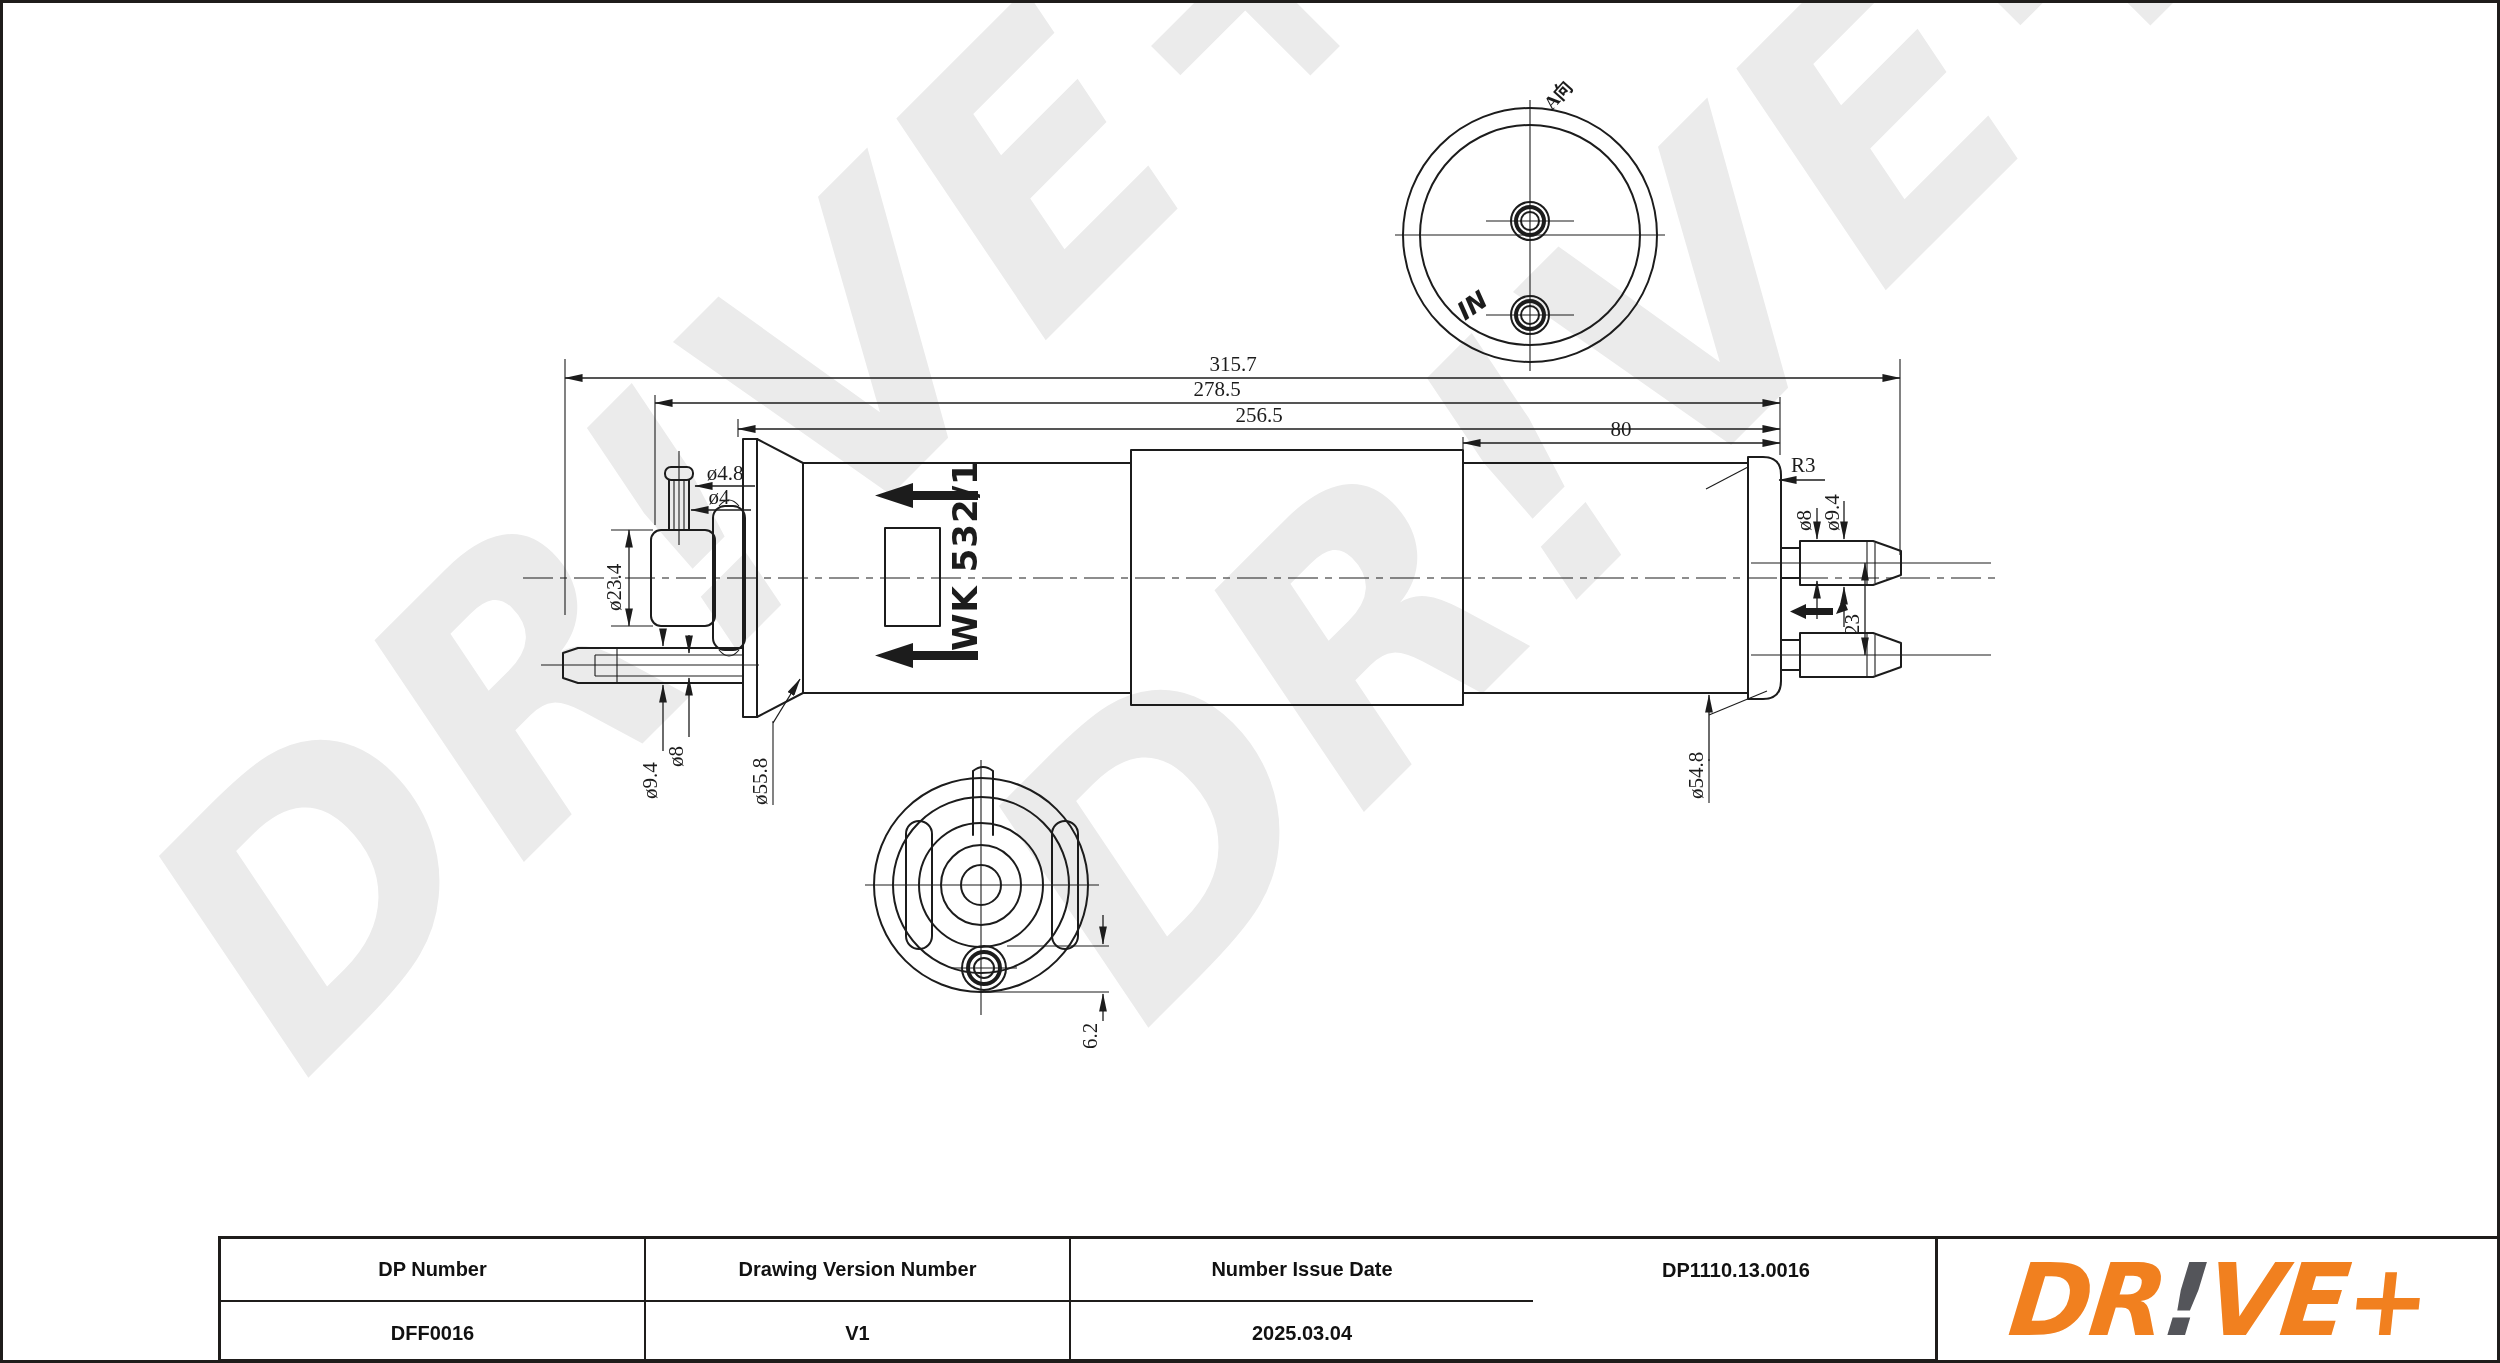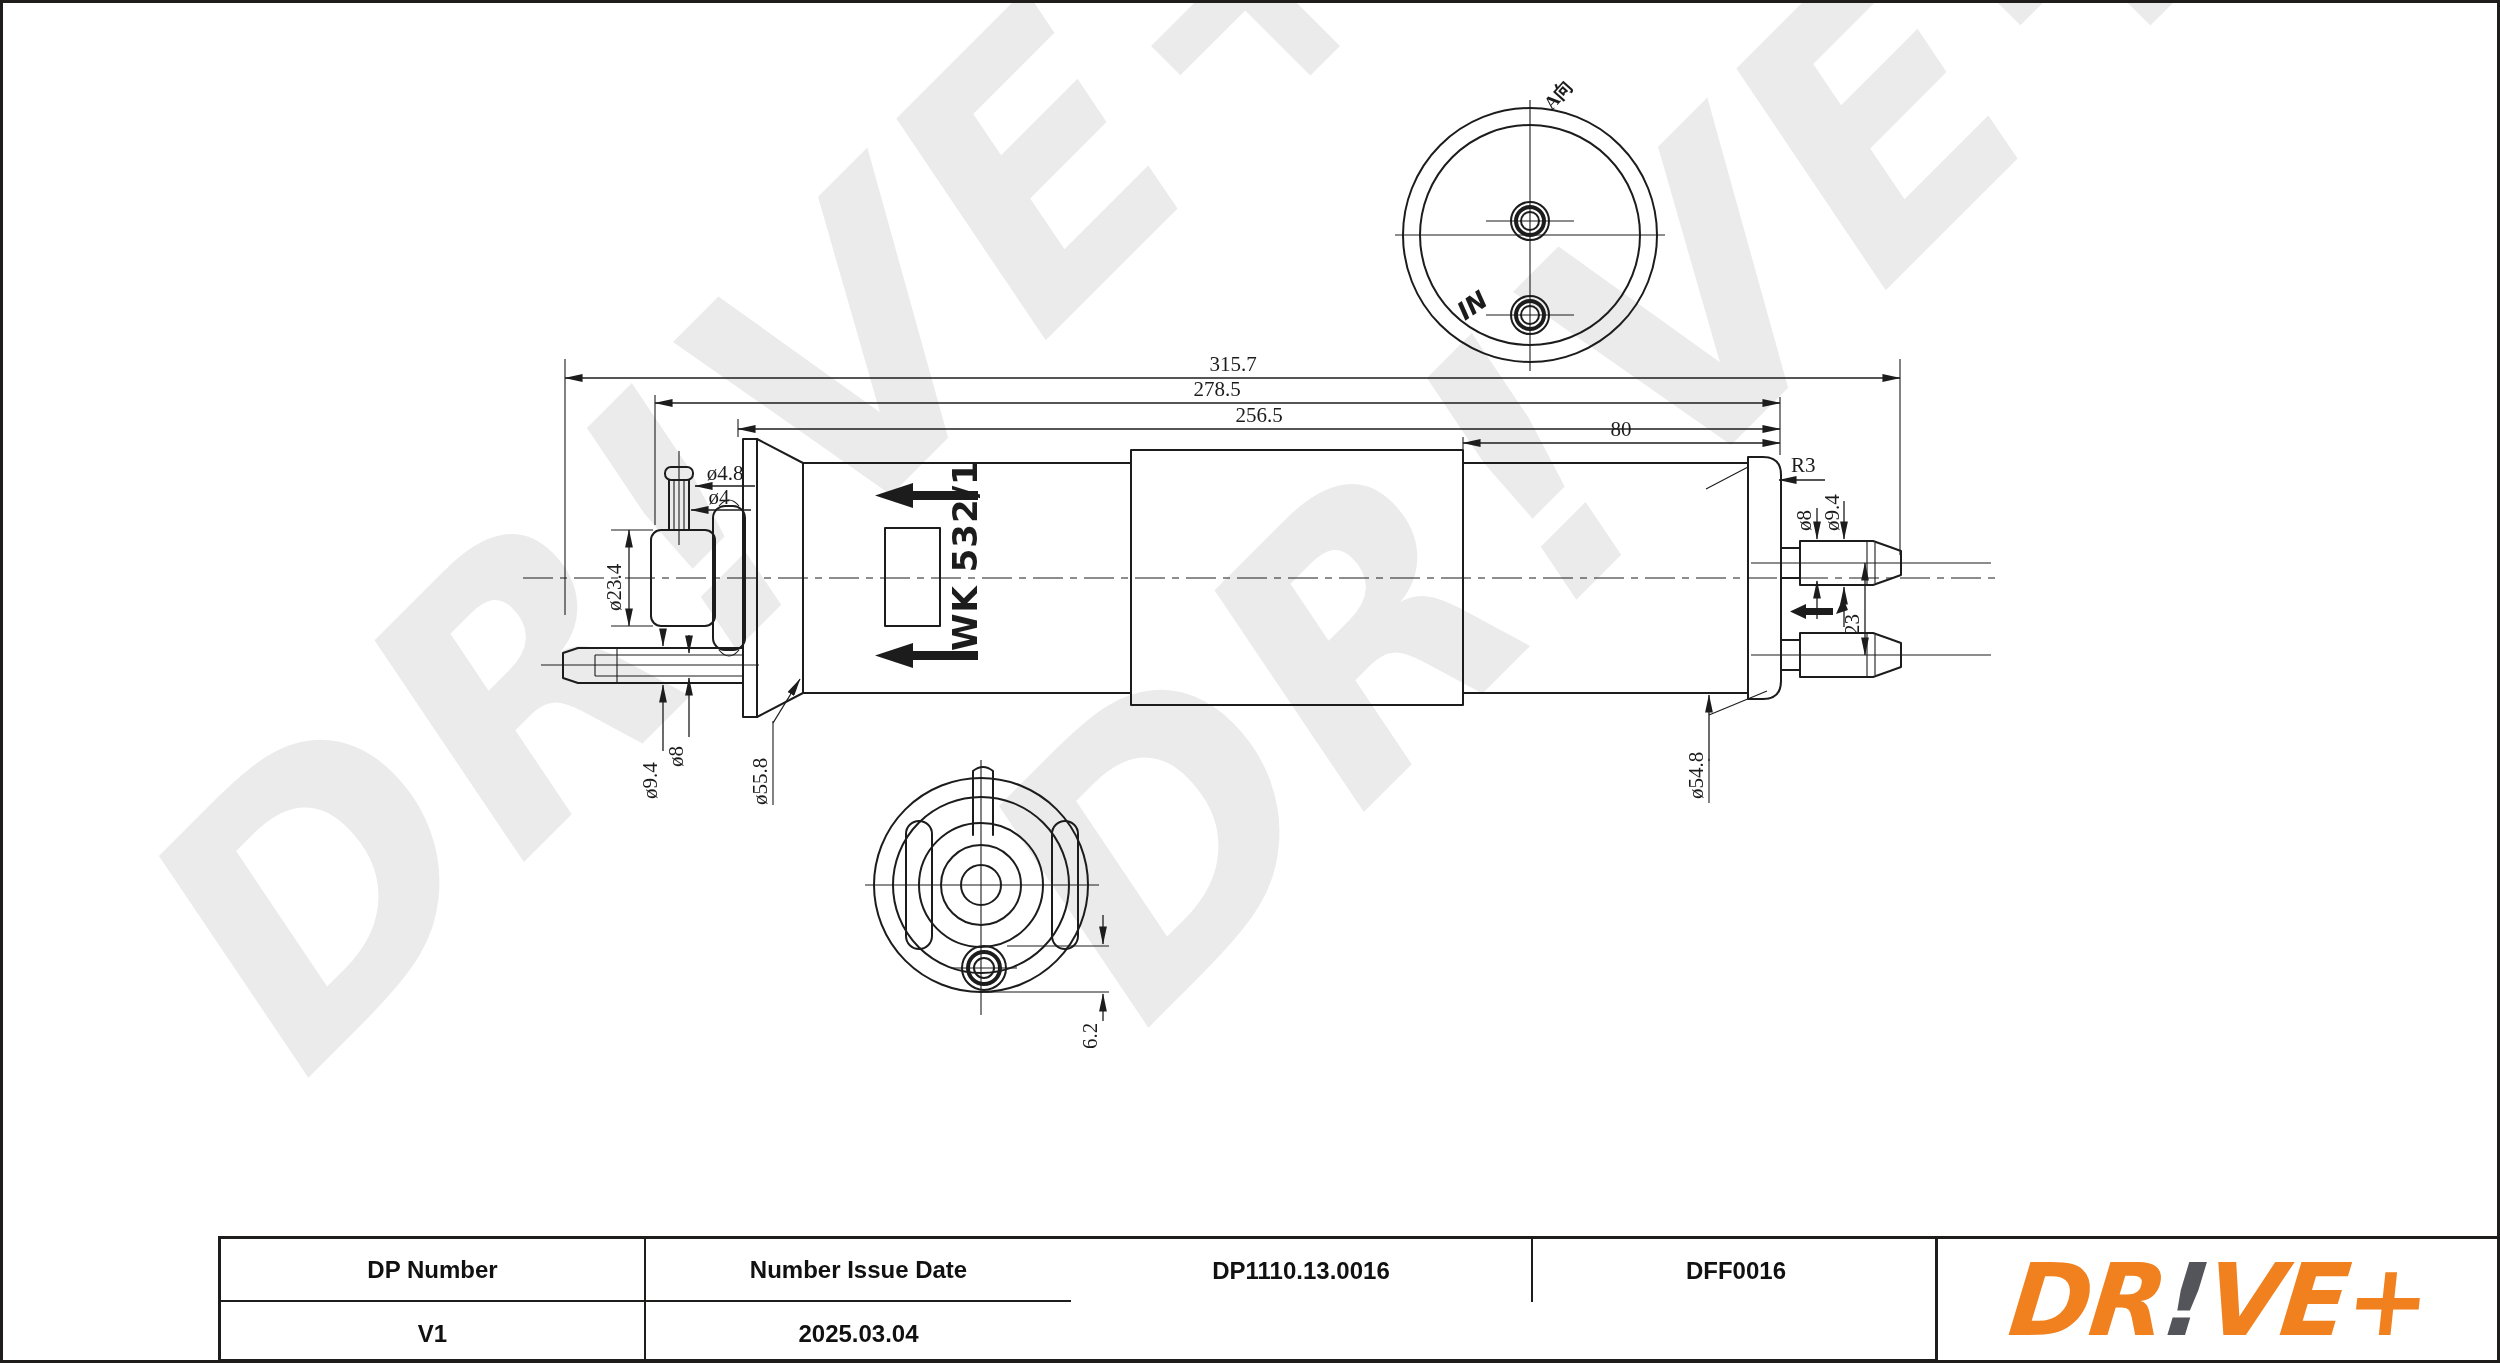--- a/index.html
+++ b/index.html
@@ -25,21 +25,21 @@
   .fillshape{fill:#1c1c1c;stroke:none;}
 
   .titleblock{
     position:absolute;left:215px;top:1233px;width:1720px;height:126px;
     display:grid;grid-template-columns:425px 425px 462px 408px;grid-template-rows:63px 63px;
     border:3px solid #1f1d1b;box-sizing:border-box;background:#fff;
   }
   .titleblock .cell{
     border-right:2.5px solid #1f1d1b;border-bottom:2.5px solid #1f1d1b;
     display:flex;align-items:center;justify-content:center;
-    font-weight:bold;font-size:24px;color:#111;white-space:nowrap;
+    font-weight:bold;font-size:20px;color:#111;white-space:nowrap;
   }
   .titleblock .cell.last{border-right:none;}
   .titleblock .cell.bottom{border-bottom:none;}
   .logobox{
     position:absolute;left:1935px;top:1233px;width:562px;height:126px;
     border-top:3px solid #1f1d1b;border-left:none;box-sizing:border-box;
     display:flex;align-items:center;justify-content:center;background:#fff;
   }
   .logo{
     font-family:"DejaVu Sans", sans-serif;
@@ -225,20 +225,21 @@
         <path class="thin" d="M1004,943 H1106 M982,989 H1106"></path>
         <path class="dim" d="M1100,912 V941" marker-end="url(#arr)"></path>
         <path class="dim" d="M1100,1018 V991" marker-end="url(#arr)"></path>
         <text class="dimtext" transform="translate(1094,1046) rotate(-90)">6.2</text>
       </g>
     </g>
   </svg>
 
   <div class="titleblock">
     <div class="cell">DP Number</div>
+    <div class="cell">Drawing Version Number</div>
     <div class="cell last">Number Issue Date</div>
     <div class="cell bottom">DP1110.13.0016</div>
     <div class="cell bottom">DFF0016</div>
     <div class="cell bottom">V1</div>
     <div class="cell bottom last">2025.03.04</div>
   </div>
 
   <div class="logobox">
     <div class="logo">
       <span class="orange">DR</span><span class="bang">!</span><span class="orange">VE+</span>

